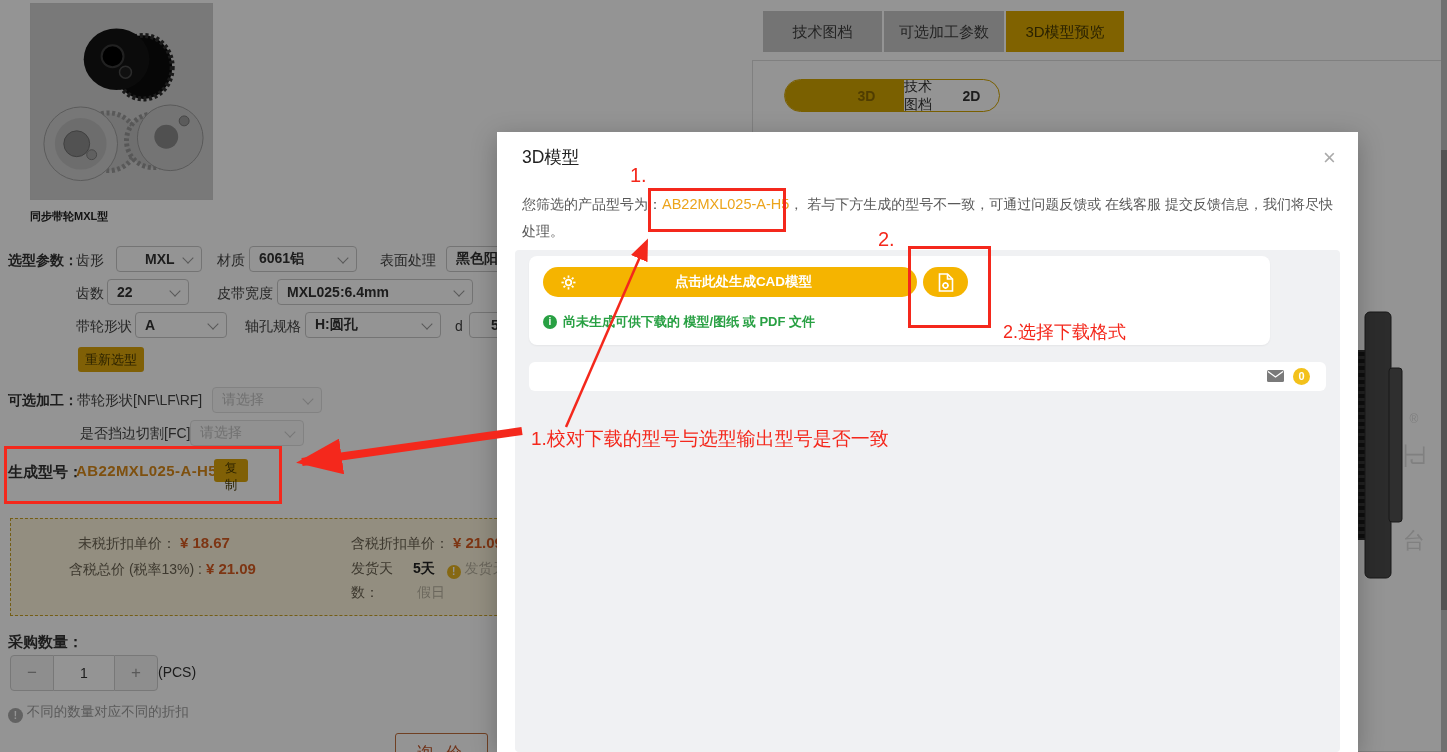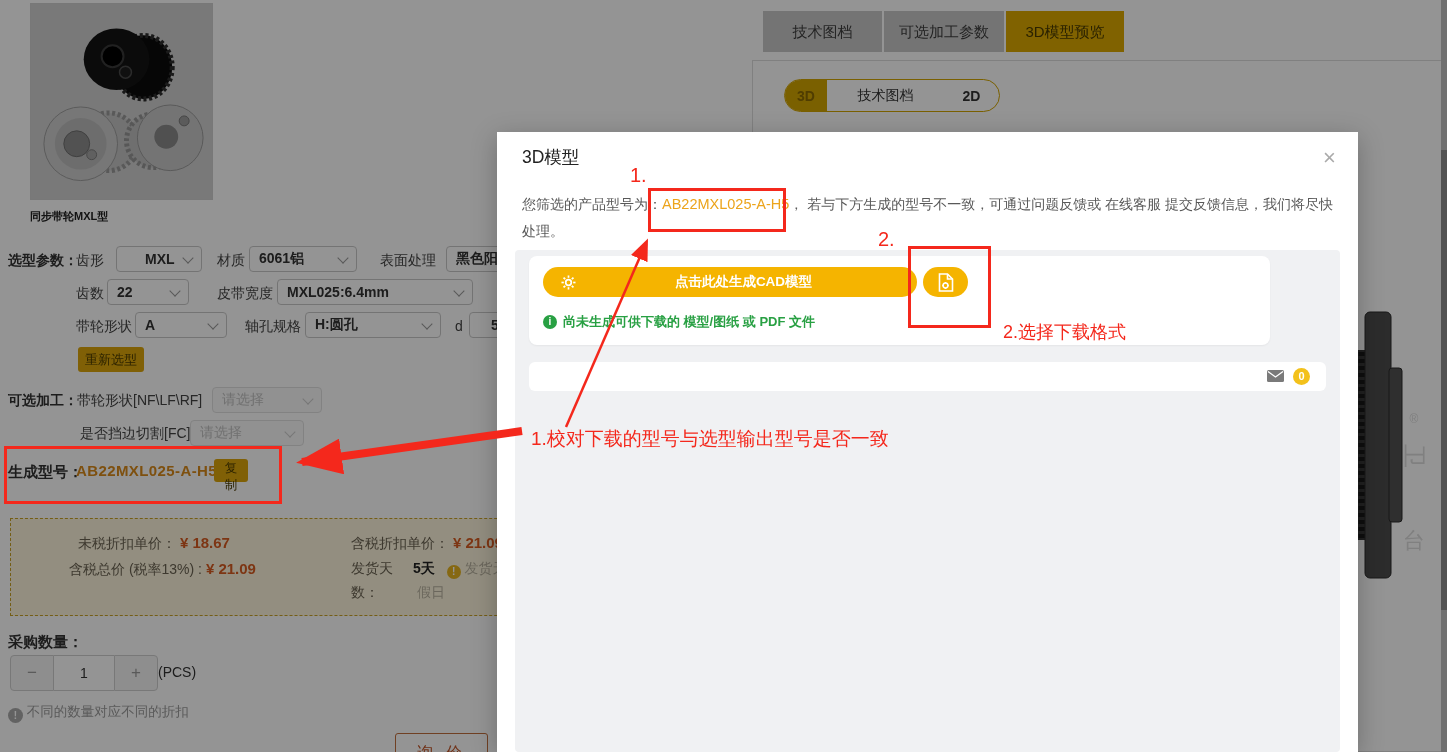--- a/index.html
+++ b/index.html
@@ -205,21 +205,21 @@
     <span>不同的数量对应不同的折扣</span>
   </div>
   <button class="abs inquiry">询 价</button>
 
   <div class="abs tab" style="left:763px;width:119px;">技术图档</div>
   <div class="abs tab" style="left:884px;width:120px;">可选加工参数</div>
   <div class="abs tab active" style="left:1006px;width:118px;">3D模型预览</div>
 
   <div class="abs content-card">
     <div class="pillgroup abs">
-      <div class="seg active" style="width:42px;">3D</div>
+      <div class="seg active" style="width:75px;padding-left:44px;">3D</div>
       <div class="seg" style="flex:1;">技术图档</div>
       <div class="seg" style="width:55px;font-weight:bold;">2D</div>
     </div>
   </div>
 
   <div class="abs" style="left:1350px;top:306px;">
     <svg width="62" height="278" viewBox="0 0 62 278">
       <rect x="8" y="44" width="9" height="190" fill="#383838"></rect>
       <line x1="12" y1="46" x2="12" y2="232" stroke="#191919" stroke-width="7" stroke-dasharray="4 3"></line>
       <rect x="15" y="6" width="26" height="266" rx="5" fill="#4c4c4c" stroke="#2a2a2a"></rect>

